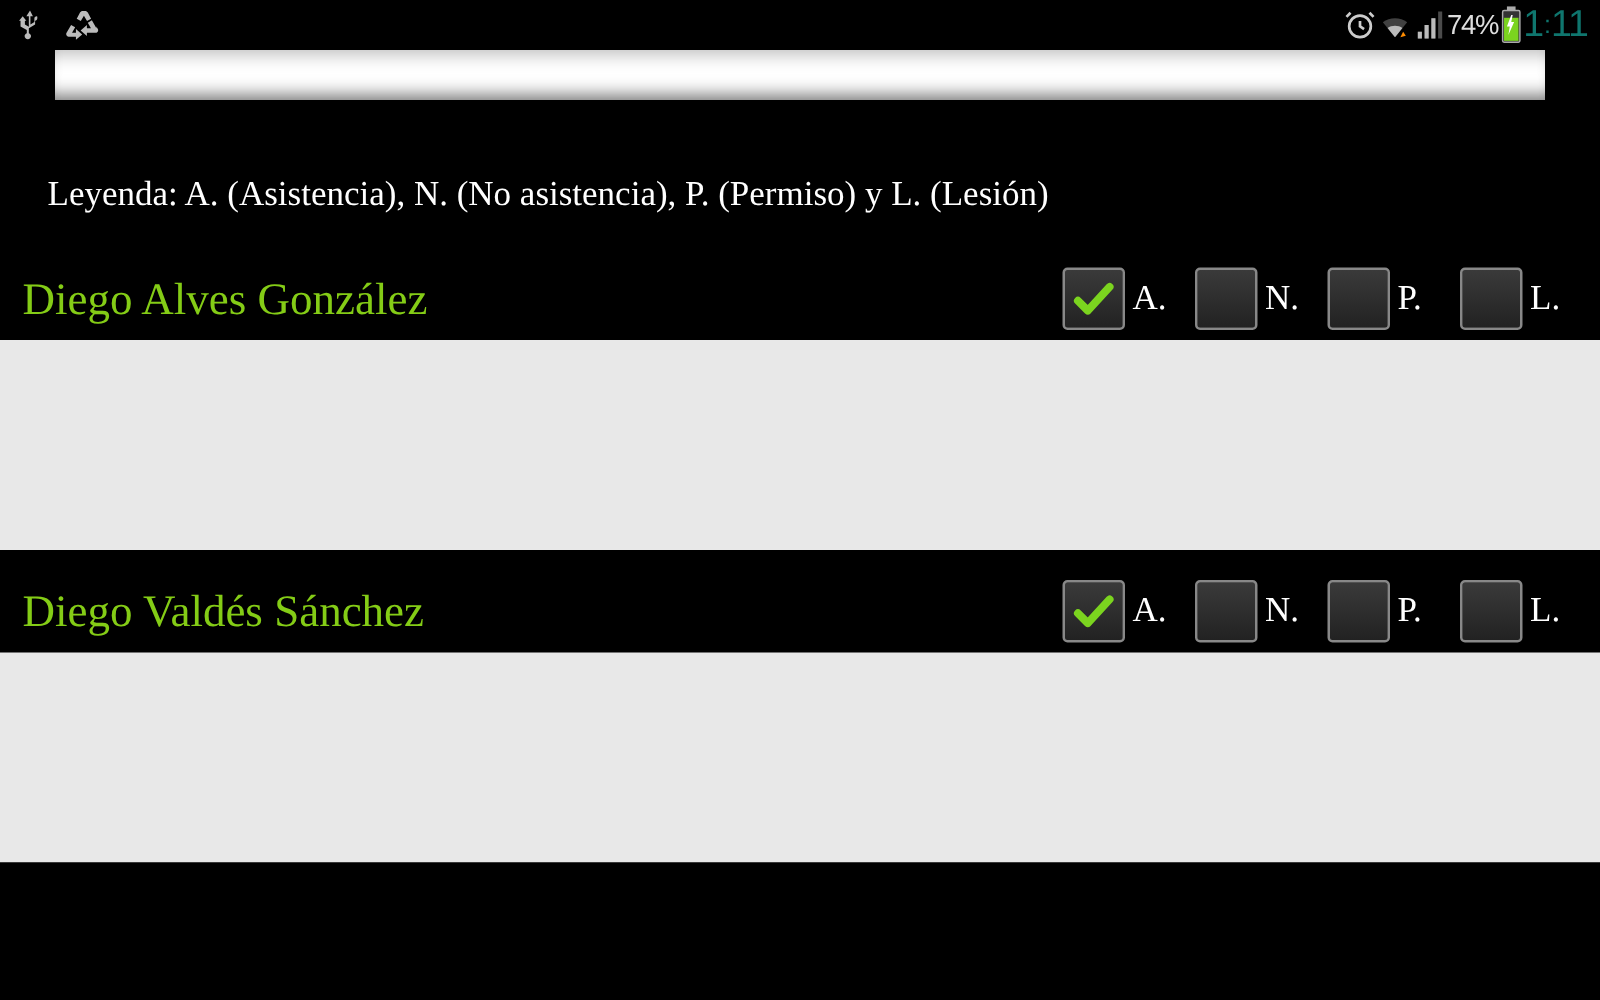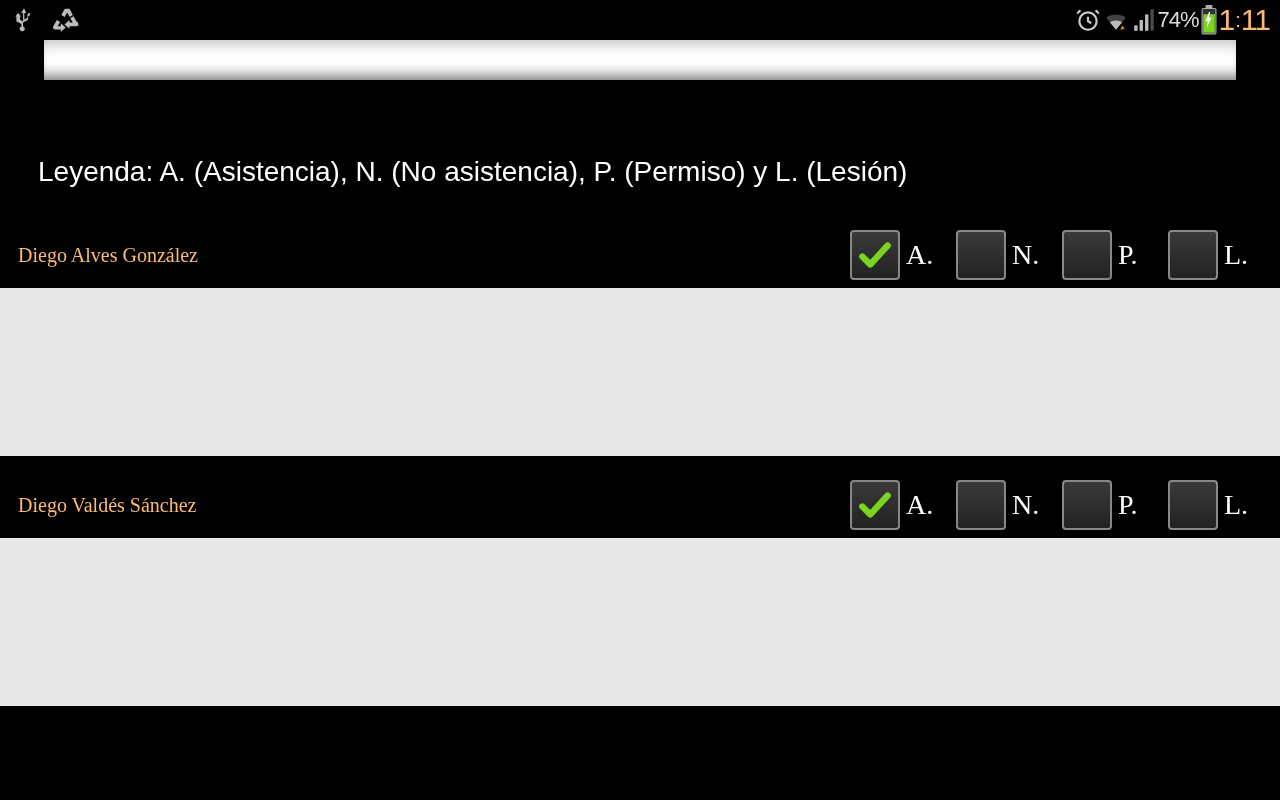--- a/index.html
+++ b/index.html
@@ -17,47 +17,46 @@
     align-items: center;
     padding: 0 10px;
     font-family: "Segoe UI", Arial, sans-serif;
     color: #ccc;
   }
   .status-left { display:flex; align-items:center; gap:14px; }
   .status-right { margin-left:auto; display:flex; align-items:center; gap:1px; }
   .icon { display:inline-flex; align-items:center; justify-content:center; }
   .icon svg { display:block; }
   .battery-pct { font-size:22px; color:#ddd; letter-spacing:-1px;}
-  .clock { font-size:30px; color:#fdba74; letter-spacing:-1px; font-weight:400;}
+  .clock { font-size:30px; color:#0f766e; letter-spacing:-1px; font-weight:400;}
   .clock .colon { font-size:20px; vertical-align:3px; padding:0 1px;}
   .content { padding: 0; }
   .top-field-wrap { padding: 0 44px 60px 44px; }
   .text-field {
     background: #fff;
     height: 40px;
     width: 100%;
     box-shadow: inset 0 -14px 14px -10px rgba(0,0,0,0.55), inset 0 14px 14px -10px rgba(0,0,0,0.25);
   }
   .legend {
     font-size: 28px;
     padding: 0 38px 34px 38px;
     color: #fff;
-    font-family: Liberation Sans, sans-serif;
-    margin-top: 16px;
+    font-family: Liberation Serif, serif;
   }
   .player-block { padding-top: 2px; }
   .player-header {
     display: flex;
     align-items: center;
     background: #000;
     padding: 6px 14px 8px 18px;
   }
   .player-name {
-    font-size: 20px;
-    color:#fdba74;
+    font-size: 36px;
+    color:#84cc16;
     font-family: "Comic Sans MS","Segoe Script",cursive;
     flex: 0 0 auto;
   }
   .checks { margin-left:auto; display:flex; align-items:center; gap:8px; }
   .chk-wrap { display:flex; align-items:center; gap:2px; }
   .chk {
     width: 50px; height: 50px;
     border: 2px solid #888;
     border-radius: 4px;
     background: linear-gradient(#3a3a3a,#222);

